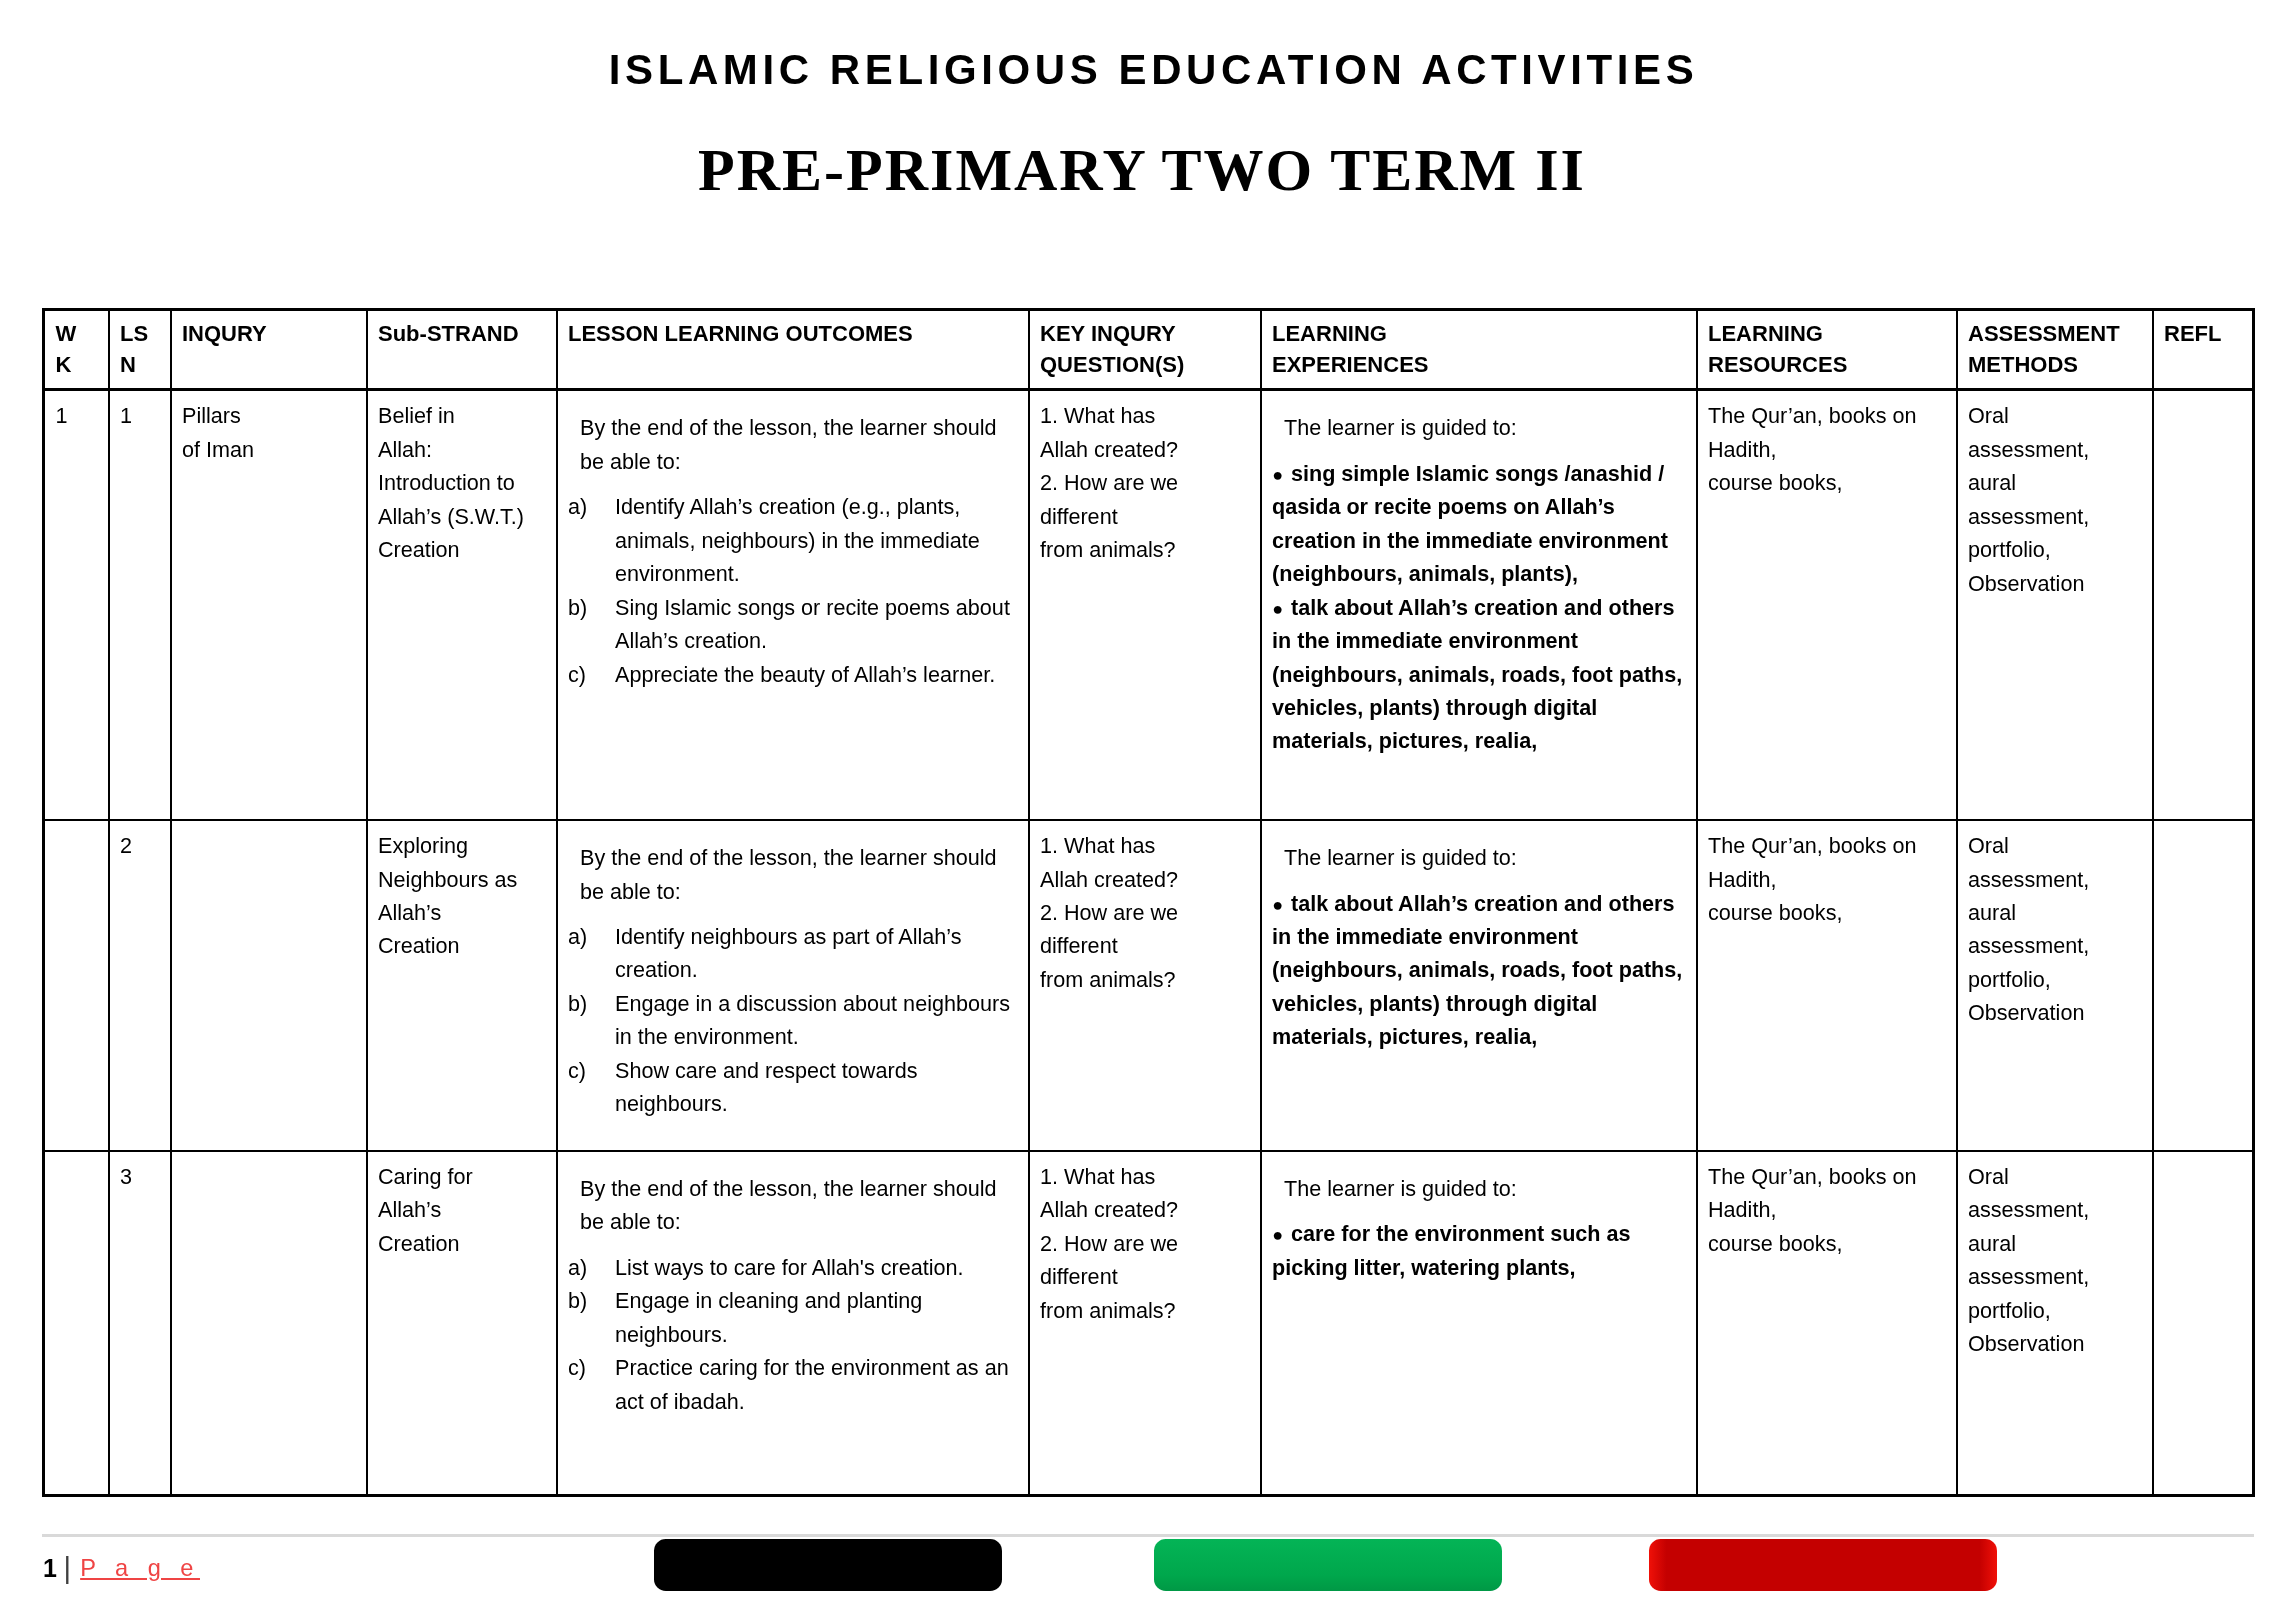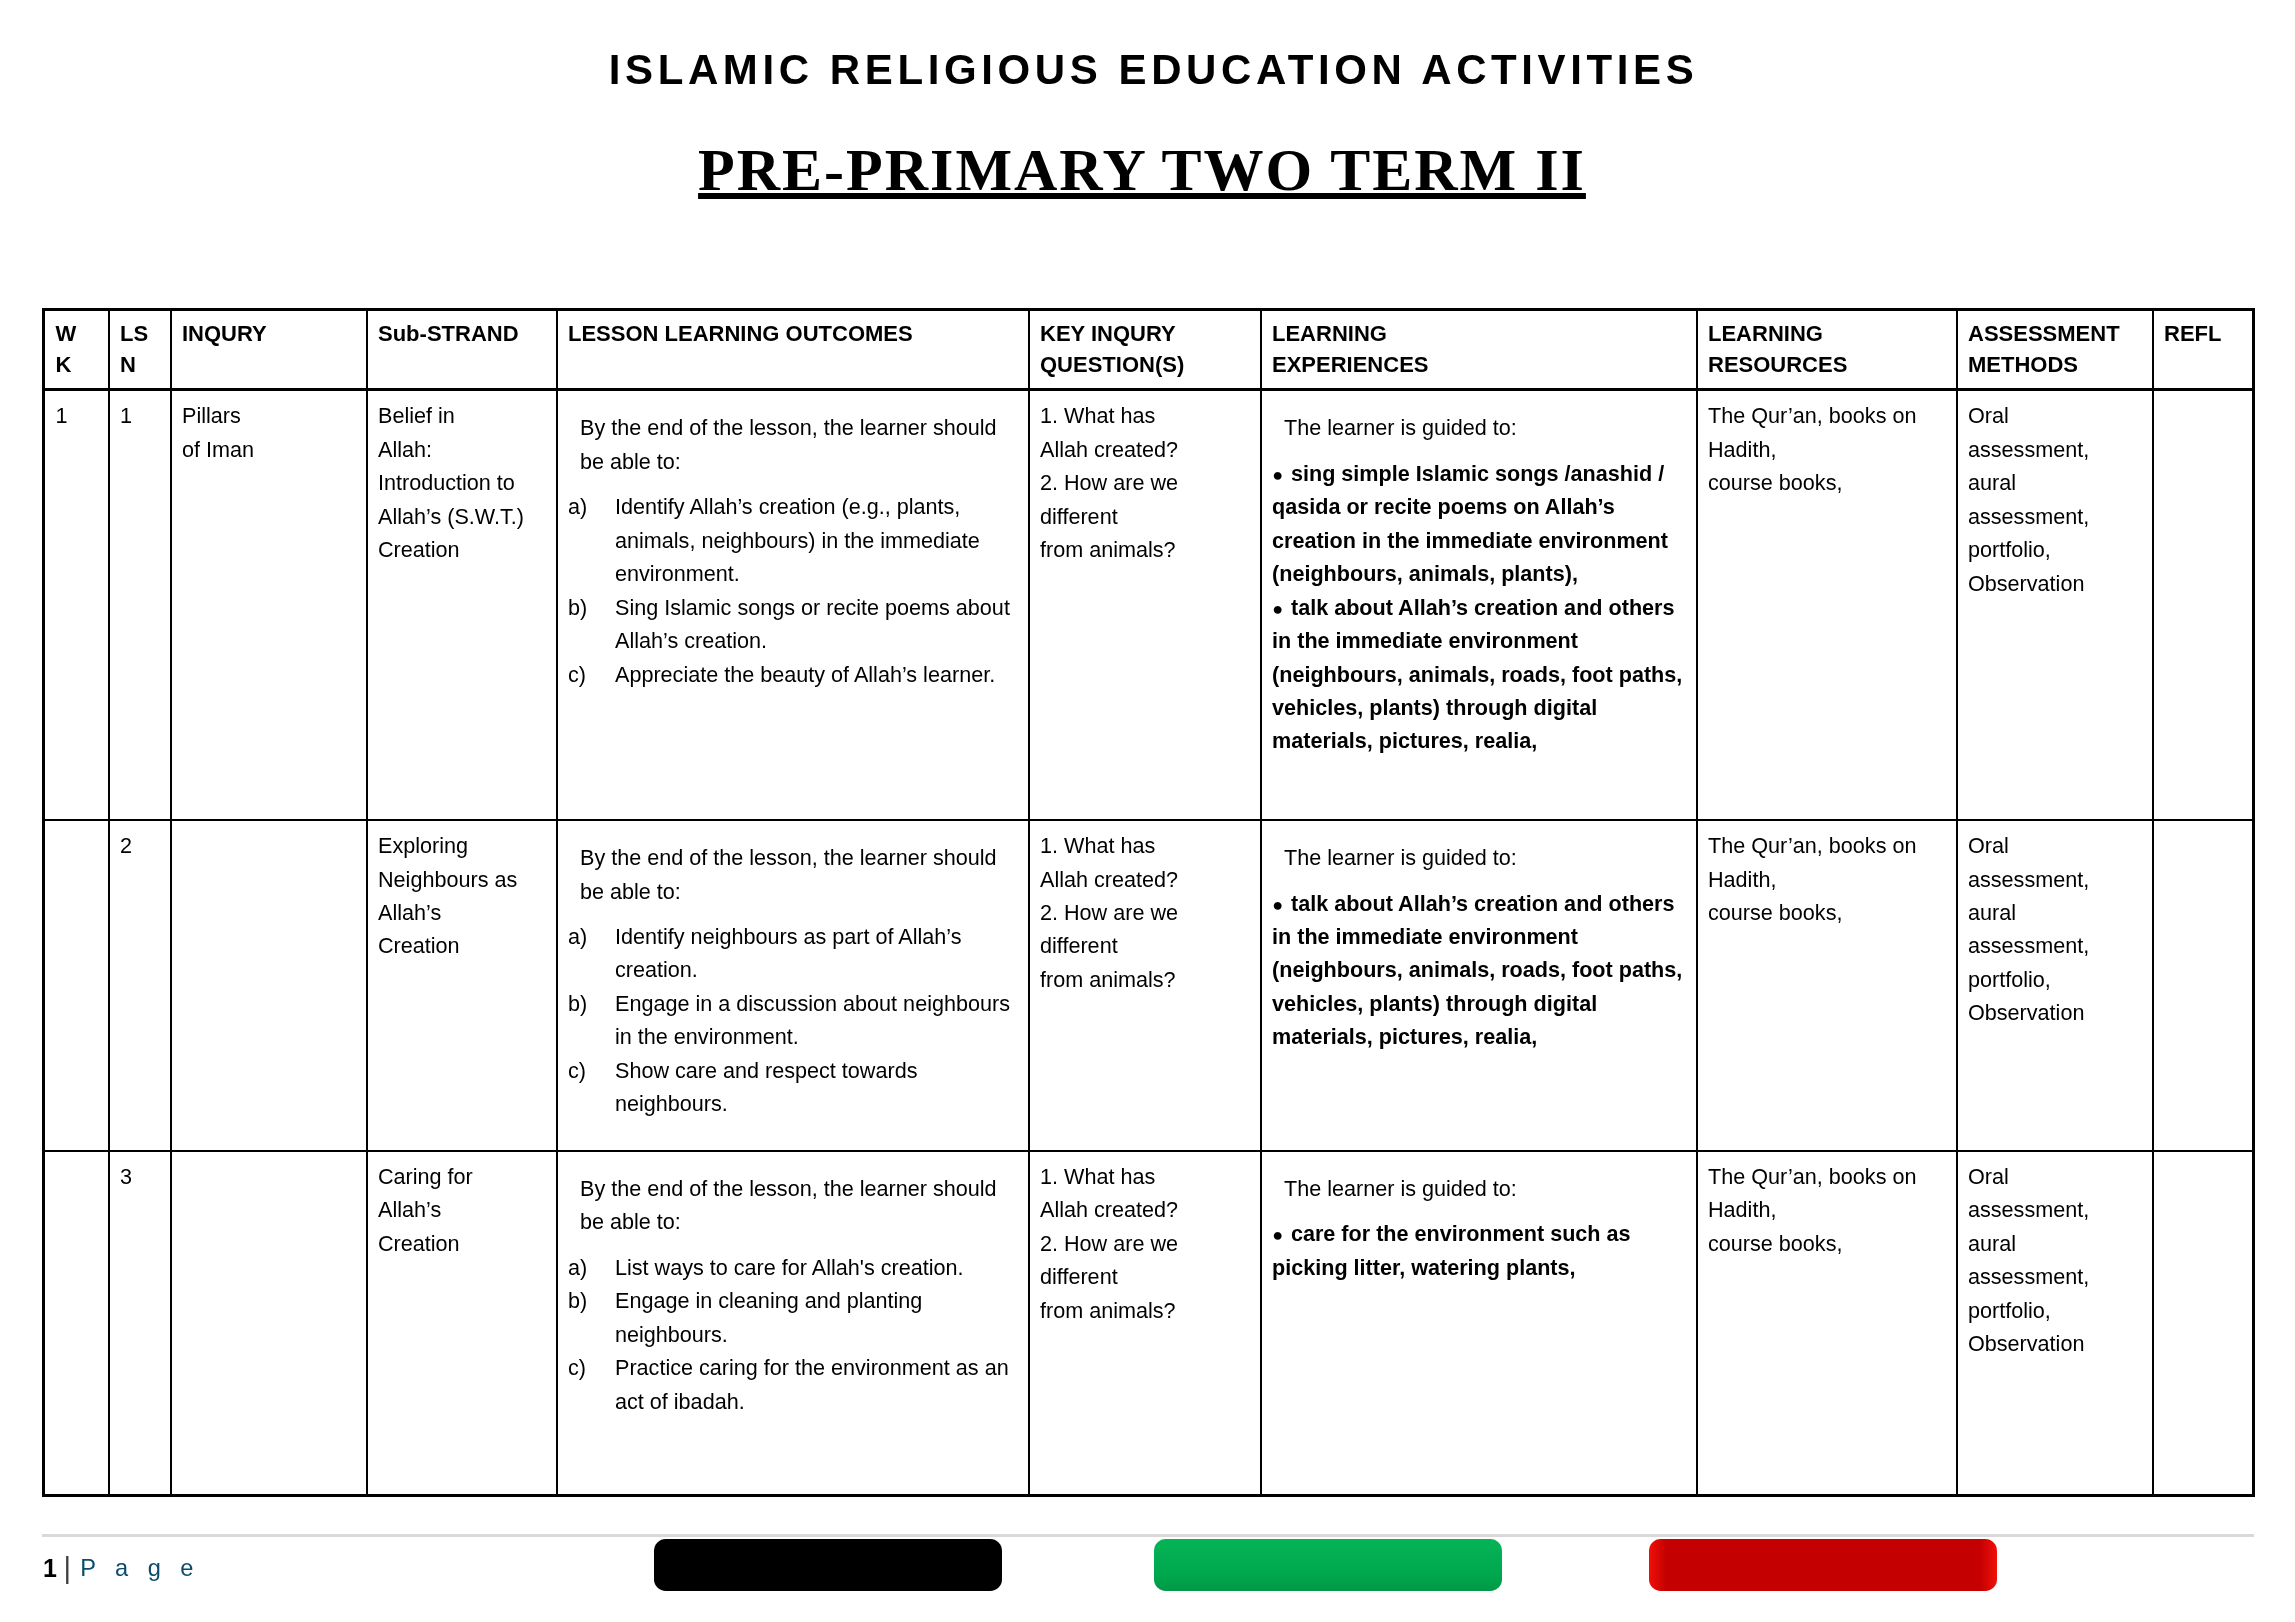--- a/index.html
+++ b/index.html
@@ -16,21 +16,20 @@
     text-align:center;
     font-weight:bold;font-size:42px;letter-spacing:4.6px;
     font-family:"Liberation Sans", sans-serif;
     margin-left:12px;
   }
   .title2{
     position:absolute;top:136px;left:0;right:11px;
     text-align:center;
     font-weight:bold;font-size:60px;letter-spacing:2px;
     font-family:"Liberation Serif", serif;
-    text-decoration:underline;
   }
   .fields{
     position:absolute;top:250px;left:42px;width:2212px;
     display:flex;align-items:flex-end;
     font-weight:bold;font-size:29px;white-space:nowrap;
   }
   .fields .lbl{flex:0 0 auto;}
   .dots{
     border-bottom:3.9px dotted #000;
     height:6.5px;margin:0 9.2px 3.9px 3.9px;min-width:26px;
@@ -74,21 +73,21 @@
   .footer-rule{
     position:absolute;top:1534px;left:42px;width:2212px;height:3.3px;
     background:#d9d9d9;
   }
   .pagenum{
     position:absolute;top:1552px;left:43px;
     font-size:25px;display:flex;align-items:center;
   }
   .pagenum .num{font-weight:bold;color:#000;}
   .pagenum .sep{color:#404040;font-weight:normal;margin:0 9.2px 0 6.5px;font-size:29px;}
-  .pagenum .word{color:#0c4a6e;letter-spacing:6.5px;font-size:23.6px;}
+  .pagenum .word{color:#ef4444;letter-spacing:6.5px;font-size:23.6px;text-decoration:underline;}
   .bar{
     position:absolute;top:1539px;height:52px;width:348px;
     border-radius:11.8px;
   }
   .bar-black{left:654px;background:#000000;}
   .bar-green{left:1154px;background:linear-gradient(180deg,#04b456 0%,#00a74c 70%,#009845 100%);}
   .bar-red{left:1649px;background:linear-gradient(90deg,#f01008 0%,#c40000 5%,#c40000 95%,#f01008 100%);}
 </style>
 </head>
 <body>

